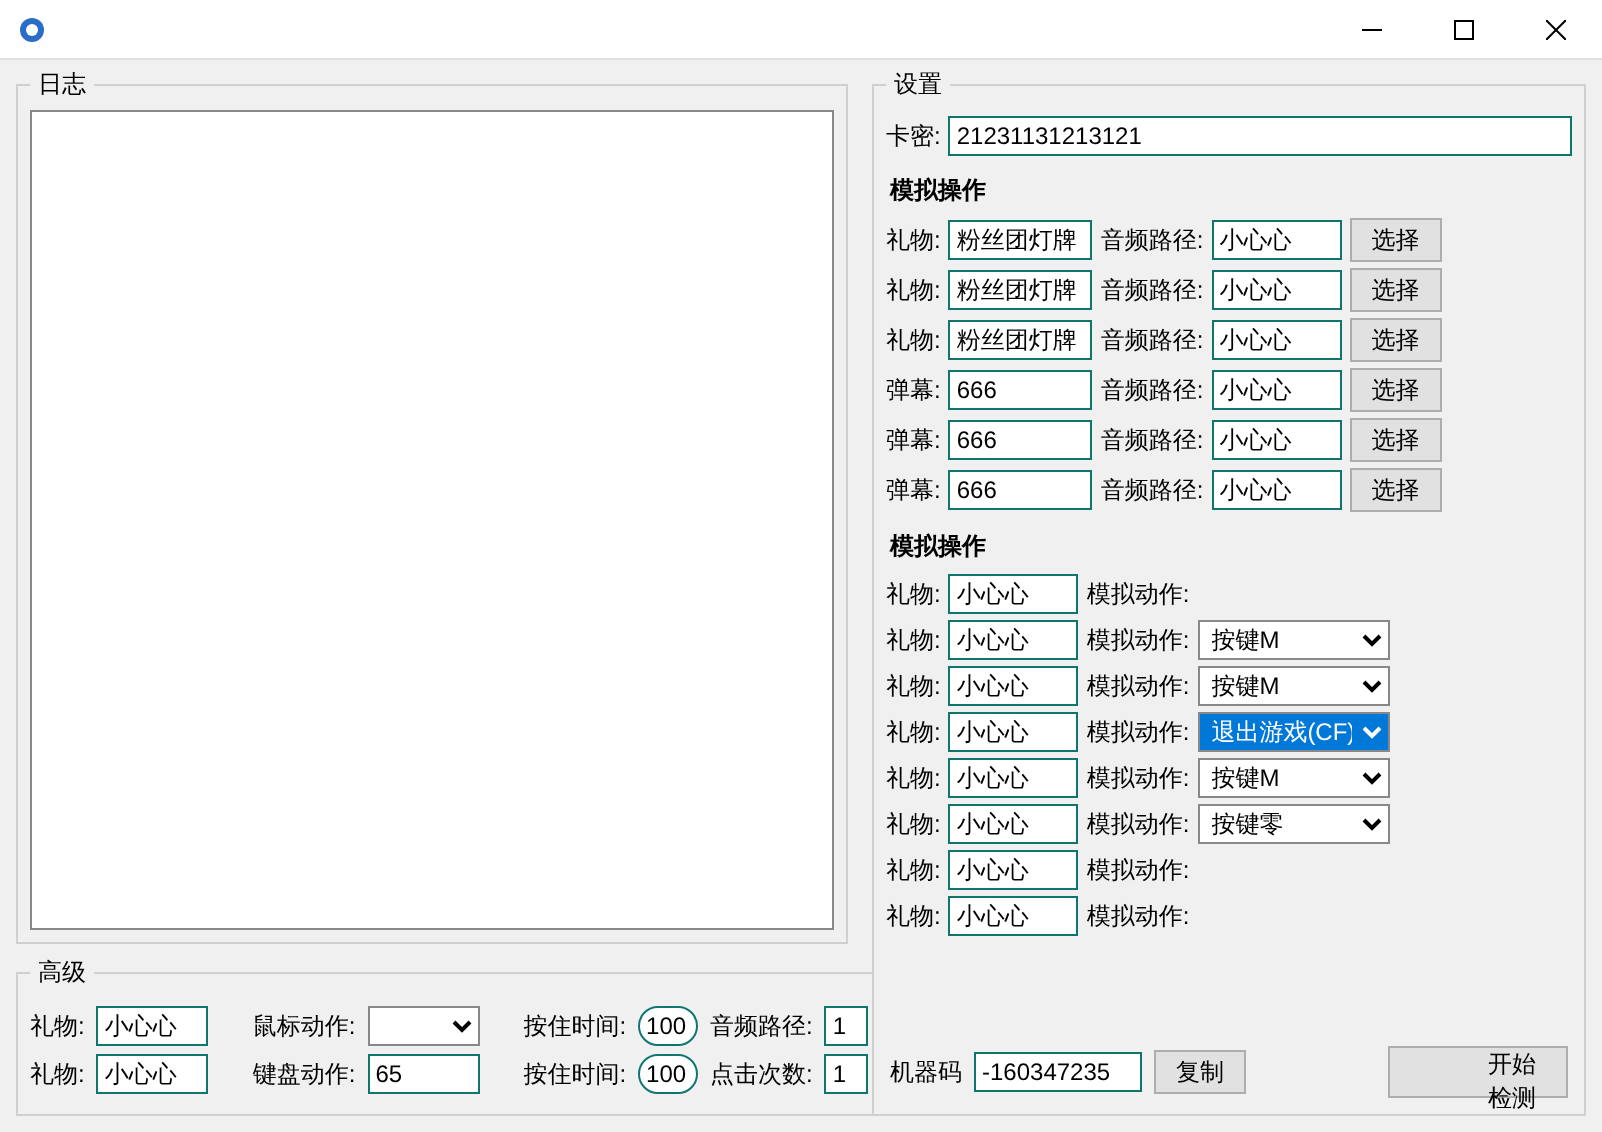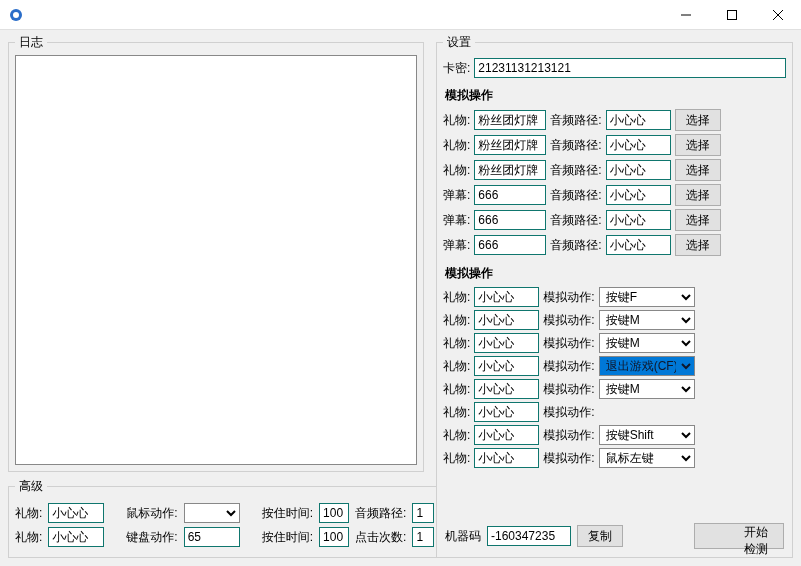--- a/index.html
+++ b/index.html
@@ -19,26 +19,26 @@
 .row { display: flex; align-items: center; gap: 4px; margin: 3px 0; }
 .lbl { white-space: nowrap; }
 input[type=text] { border: 1px solid #0f766e; padding: 2px 3px; height: 20px; background: #fff; font-size: 12px; }
 select { border: 1px solid #888; height: 20px; background: #fff; font-size: 12px; padding: 0 2px; }
 button.std { border: 1px solid #adadad; background: #e1e1e1; height: 22px; padding: 0 10px; font-size: 12px; }
 button.std.wide { width: 90px; height: 26px; padding-left: 44px; }
 .w50 { width: 56px; }
 .w60 { width: 65px; }
 .w70 { width: 72px; }
 .w22 { width: 22px; }
-.w30 { width: 30px; }
+.w30 { width: 30px; border-radius: 10px; }
 .w95 { width: 84px; }
 .gap { width: 10px; }
 .adv-row { display: flex; align-items: center; gap: 6px; margin: 4px 0; }
 .sim-select { width: 96px; }
-.sim-select.highlight { background: #0078d7; color: #0f172a; }
+.sim-select.highlight { background: #0078d7; color: #ffffff; }
 .subhead { font-weight: bold; margin: 6px 0 2px 2px; }
 .bottom-row { display: flex; align-items: center; gap: 6px; margin-top: auto; padding: 6px 2px 2px 2px; }
 </style>
 </head>
 <body>
 
 <div class="titlebar">
   <svg class="titlebar-icon" viewBox="0 0 16 16">
       <circle cx="8" cy="8" r="6" fill="#2a6dc9"></circle>
       <circle cx="8" cy="8" r="3" fill="#fff"></circle>
@@ -151,21 +151,20 @@
             <button class="std">选择</button>
           </div>
         </div>
 
       <div class="subhead">模拟操作</div>
       <div id="sim-rows">
           <div class="row">
             <span class="lbl">礼物:</span>
             <input type="text" class="w60" value="小心心" style="">
             <span class="lbl">模拟动作:</span>
-            <select class="sim-select"><option>按键F</option></select>
           </div>
           <div class="row">
             <span class="lbl">礼物:</span>
             <input type="text" class="w60" value="小心心" style="">
             <span class="lbl">模拟动作:</span>
             <select class="sim-select"><option>按键M</option></select>
           </div>
           <div class="row">
             <span class="lbl">礼物:</span>
             <input type="text" class="w60" value="小心心" style="">
@@ -181,32 +180,31 @@
           <div class="row">
             <span class="lbl">礼物:</span>
             <input type="text" class="w60" value="小心心" style="">
             <span class="lbl">模拟动作:</span>
             <select class="sim-select"><option>按键M</option></select>
           </div>
           <div class="row">
             <span class="lbl">礼物:</span>
             <input type="text" class="w60" value="小心心" style="">
             <span class="lbl">模拟动作:</span>
-          </div>
-          <div class="row">
-            <span class="lbl">礼物:</span>
-            <input type="text" class="w60" value="小心心" style="">
-            <span class="lbl">模拟动作:</span>
-            <select class="sim-select"><option>按键Shift</option></select>
-          </div>
-          <div class="row">
-            <span class="lbl">礼物:</span>
-            <input type="text" class="w60" value="小心心" style="">
-            <span class="lbl">模拟动作:</span>
-            <select class="sim-select"><option>鼠标左键</option></select>
+            <select class="sim-select"><option>按键零</option></select>
+          </div>
+          <div class="row">
+            <span class="lbl">礼物:</span>
+            <input type="text" class="w60" value="小心心" style="">
+            <span class="lbl">模拟动作:</span>
+          </div>
+          <div class="row">
+            <span class="lbl">礼物:</span>
+            <input type="text" class="w60" value="小心心" style="">
+            <span class="lbl">模拟动作:</span>
           </div>
         </div>
 
       <div class="bottom-row">
         <span class="lbl">机器码</span>
         <input type="text" class="w95" value="-160347235" style="">
         <button class="std">复制</button>
         <div style="flex:1"></div>
         <button class="std wide">开始检测</button>
       </div>

